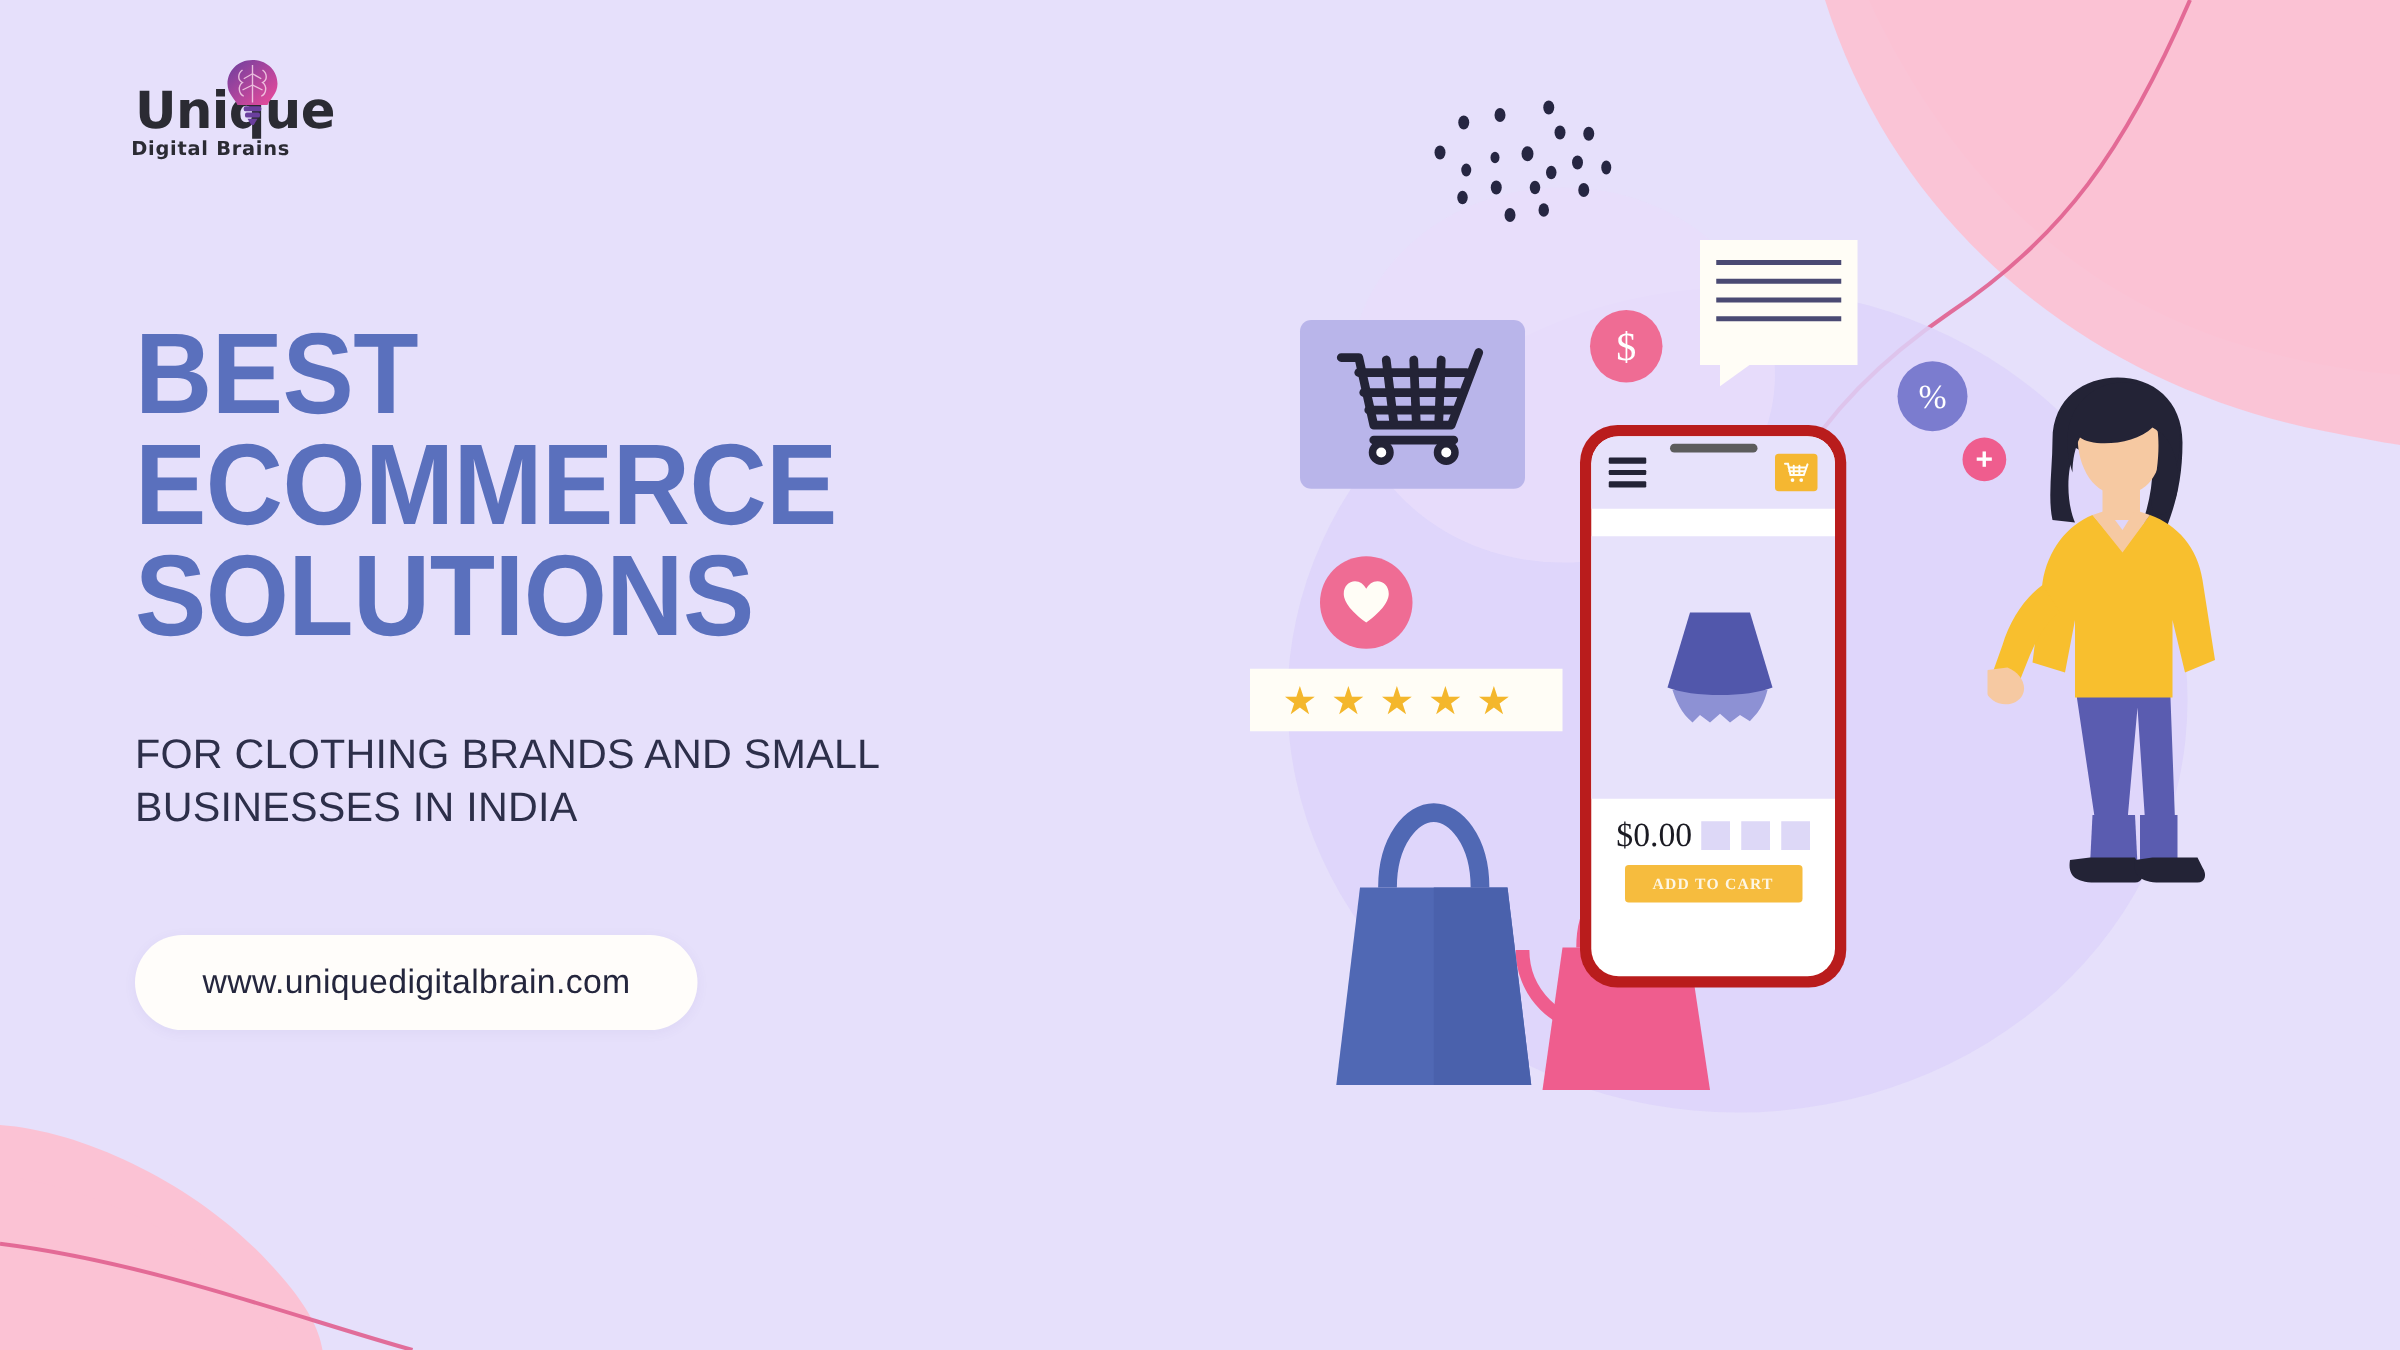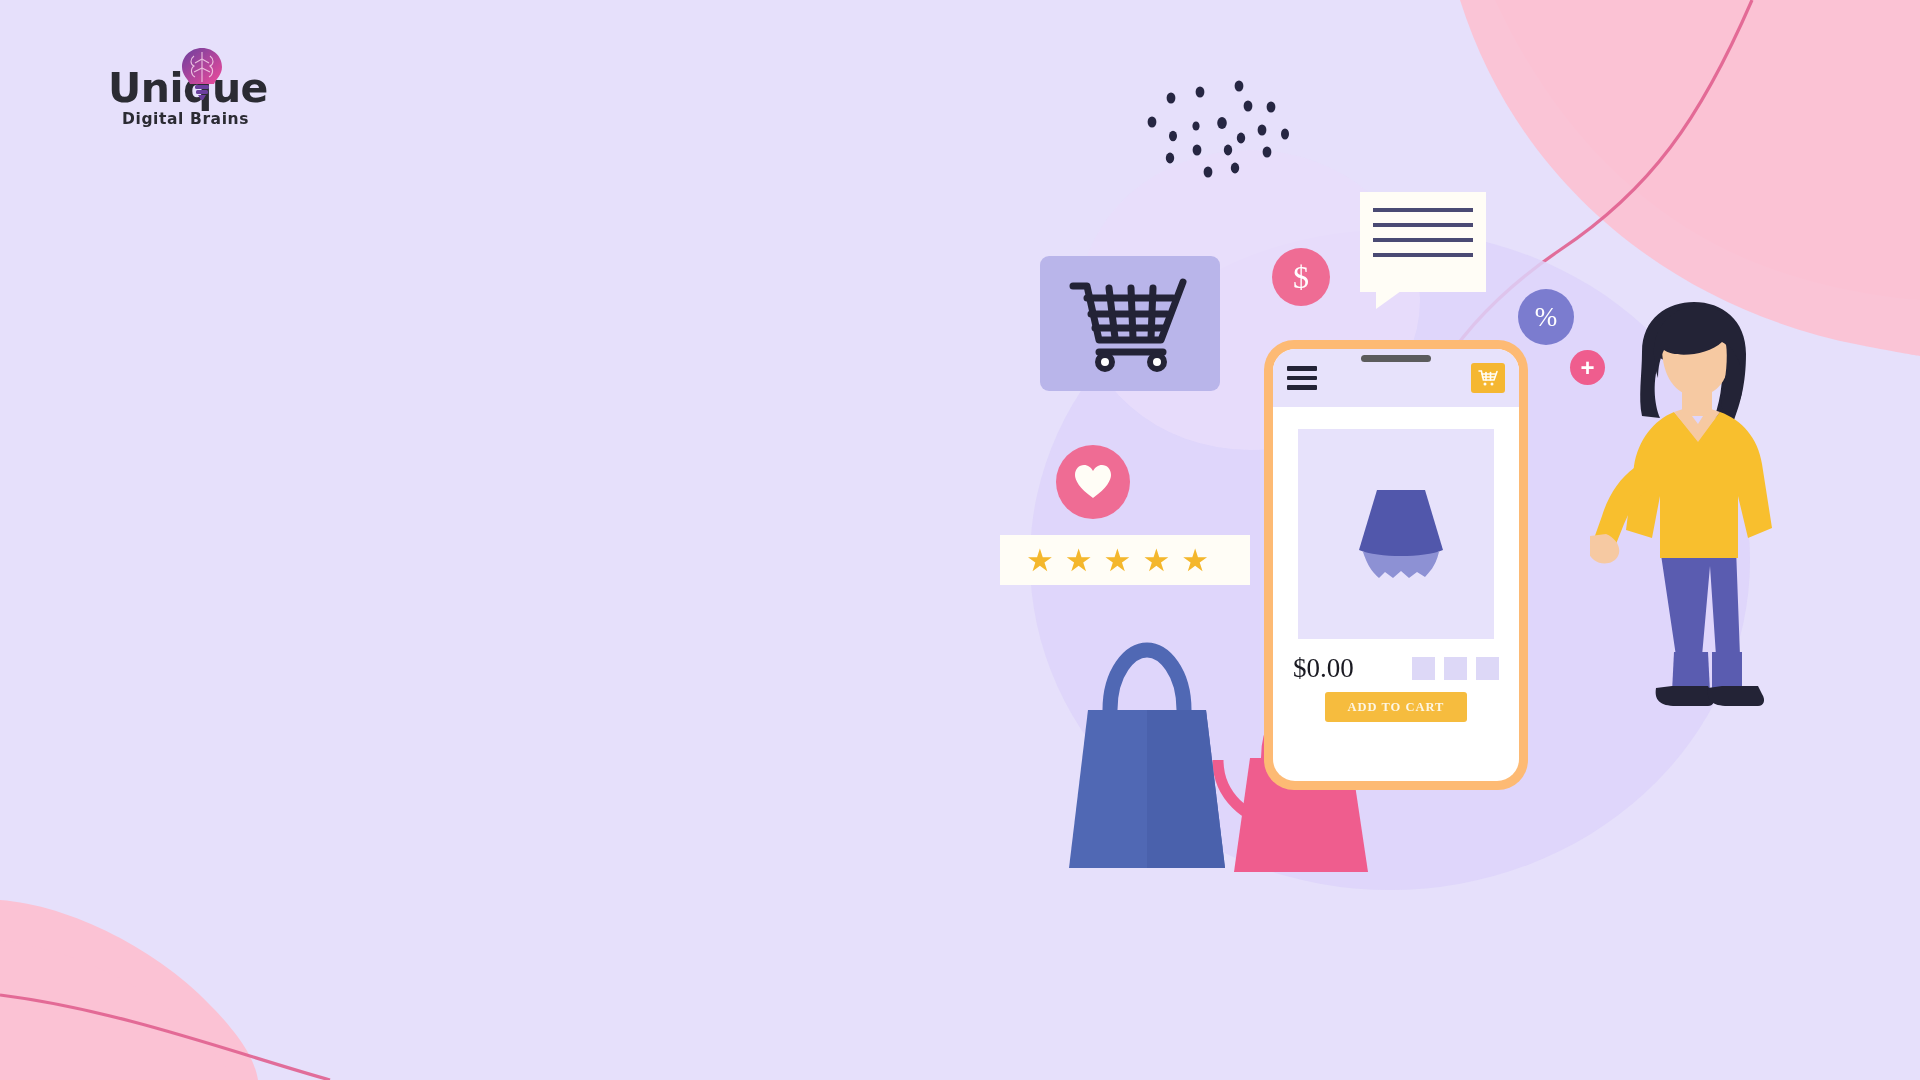--- a/index.html
+++ b/index.html
@@ -56,36 +56,36 @@
   }
 
   
   .logo { position:absolute; left:102px; top:40px; width:230px; height:80px; }
   .logo-word {
     position:absolute; left:6px; top:24px;
     font-size:41px; font-weight:700; letter-spacing:-0.5px;
     color:#2b2b33; font-family:"DejaVu Sans", sans-serif;
   }
   .logo-sub {
-    position:absolute; left:20px; top:70px;
+    position:absolute; left:3px; top:70px;
     font-size:15.5px; font-weight:700; letter-spacing:0.6px;
     color:#2b2b33; font-family:"DejaVu Sans", sans-serif;
   }
   .logo-bulb { position:absolute; left:78px; top:6px; }
 
   
   .illus { position:absolute; left:0; top:0; width:1920px; height:1080px; }
 
   .dots-wrap { position:absolute; left:1140px; top:80px; }
 
   
   .phone {
     position:absolute; left:1264px; top:340px;
-    width:264px; height:450px;
-    background:#fdba74;
+    width:213px; height:450px;
+    background:#b91c1c;
     border-radius:30px;
     padding:9px;
   }
   .phone-screen {
     width:100%; height:100%;
     background:#ffffff;
     border-radius:22px;
     overflow:hidden;
     position:relative;
   }
@@ -227,20 +227,28 @@
           <path d="M22 13 L29 17"></path>
         <path d="M22 22 L14 26"></path>
           <path d="M22 22 L30 26"></path>
       </g>
       <rect x="15" y="39" width="14" height="4" rx="1.5" fill="#6b3f9e"></rect>
       <rect x="16" y="44" width="12" height="4" rx="1.5" fill="#6b3f9e"></rect>
       <path d="M18 49 L26 49 L23 54 L21 54 Z" fill="#6b3f9e"></path>
     </svg>
   </div>
 
+  <div class="left-col">
+    <h1 class="headline">
+      <span class="l1">BEST ECOMMERCE</span>
+      <span class="l2">SOLUTIONS</span>
+    </h1>
+    <p class="subhead">FOR CLOTHING BRANDS AND SMALL BUSINESSES IN INDIA</p>
+    <div class="url-pill">www.uniquedigitalbrain.com</div>
+  </div>
 
   <div class="illus">
 
     <svg class="dots-wrap" width="160" height="100" viewBox="0 0 160 100">
       <g fill="#262642">
         <ellipse cx="12" cy="42" rx="4.4" ry="5.6"></ellipse>
         <ellipse cx="31" cy="18" rx="4.4" ry="5.6"></ellipse>
         <ellipse cx="33" cy="56" rx="4" ry="5.2"></ellipse>
         <ellipse cx="30" cy="78" rx="4.2" ry="5.4"></ellipse>
         <ellipse cx="56" cy="46" rx="3.6" ry="4.6"></ellipse>

